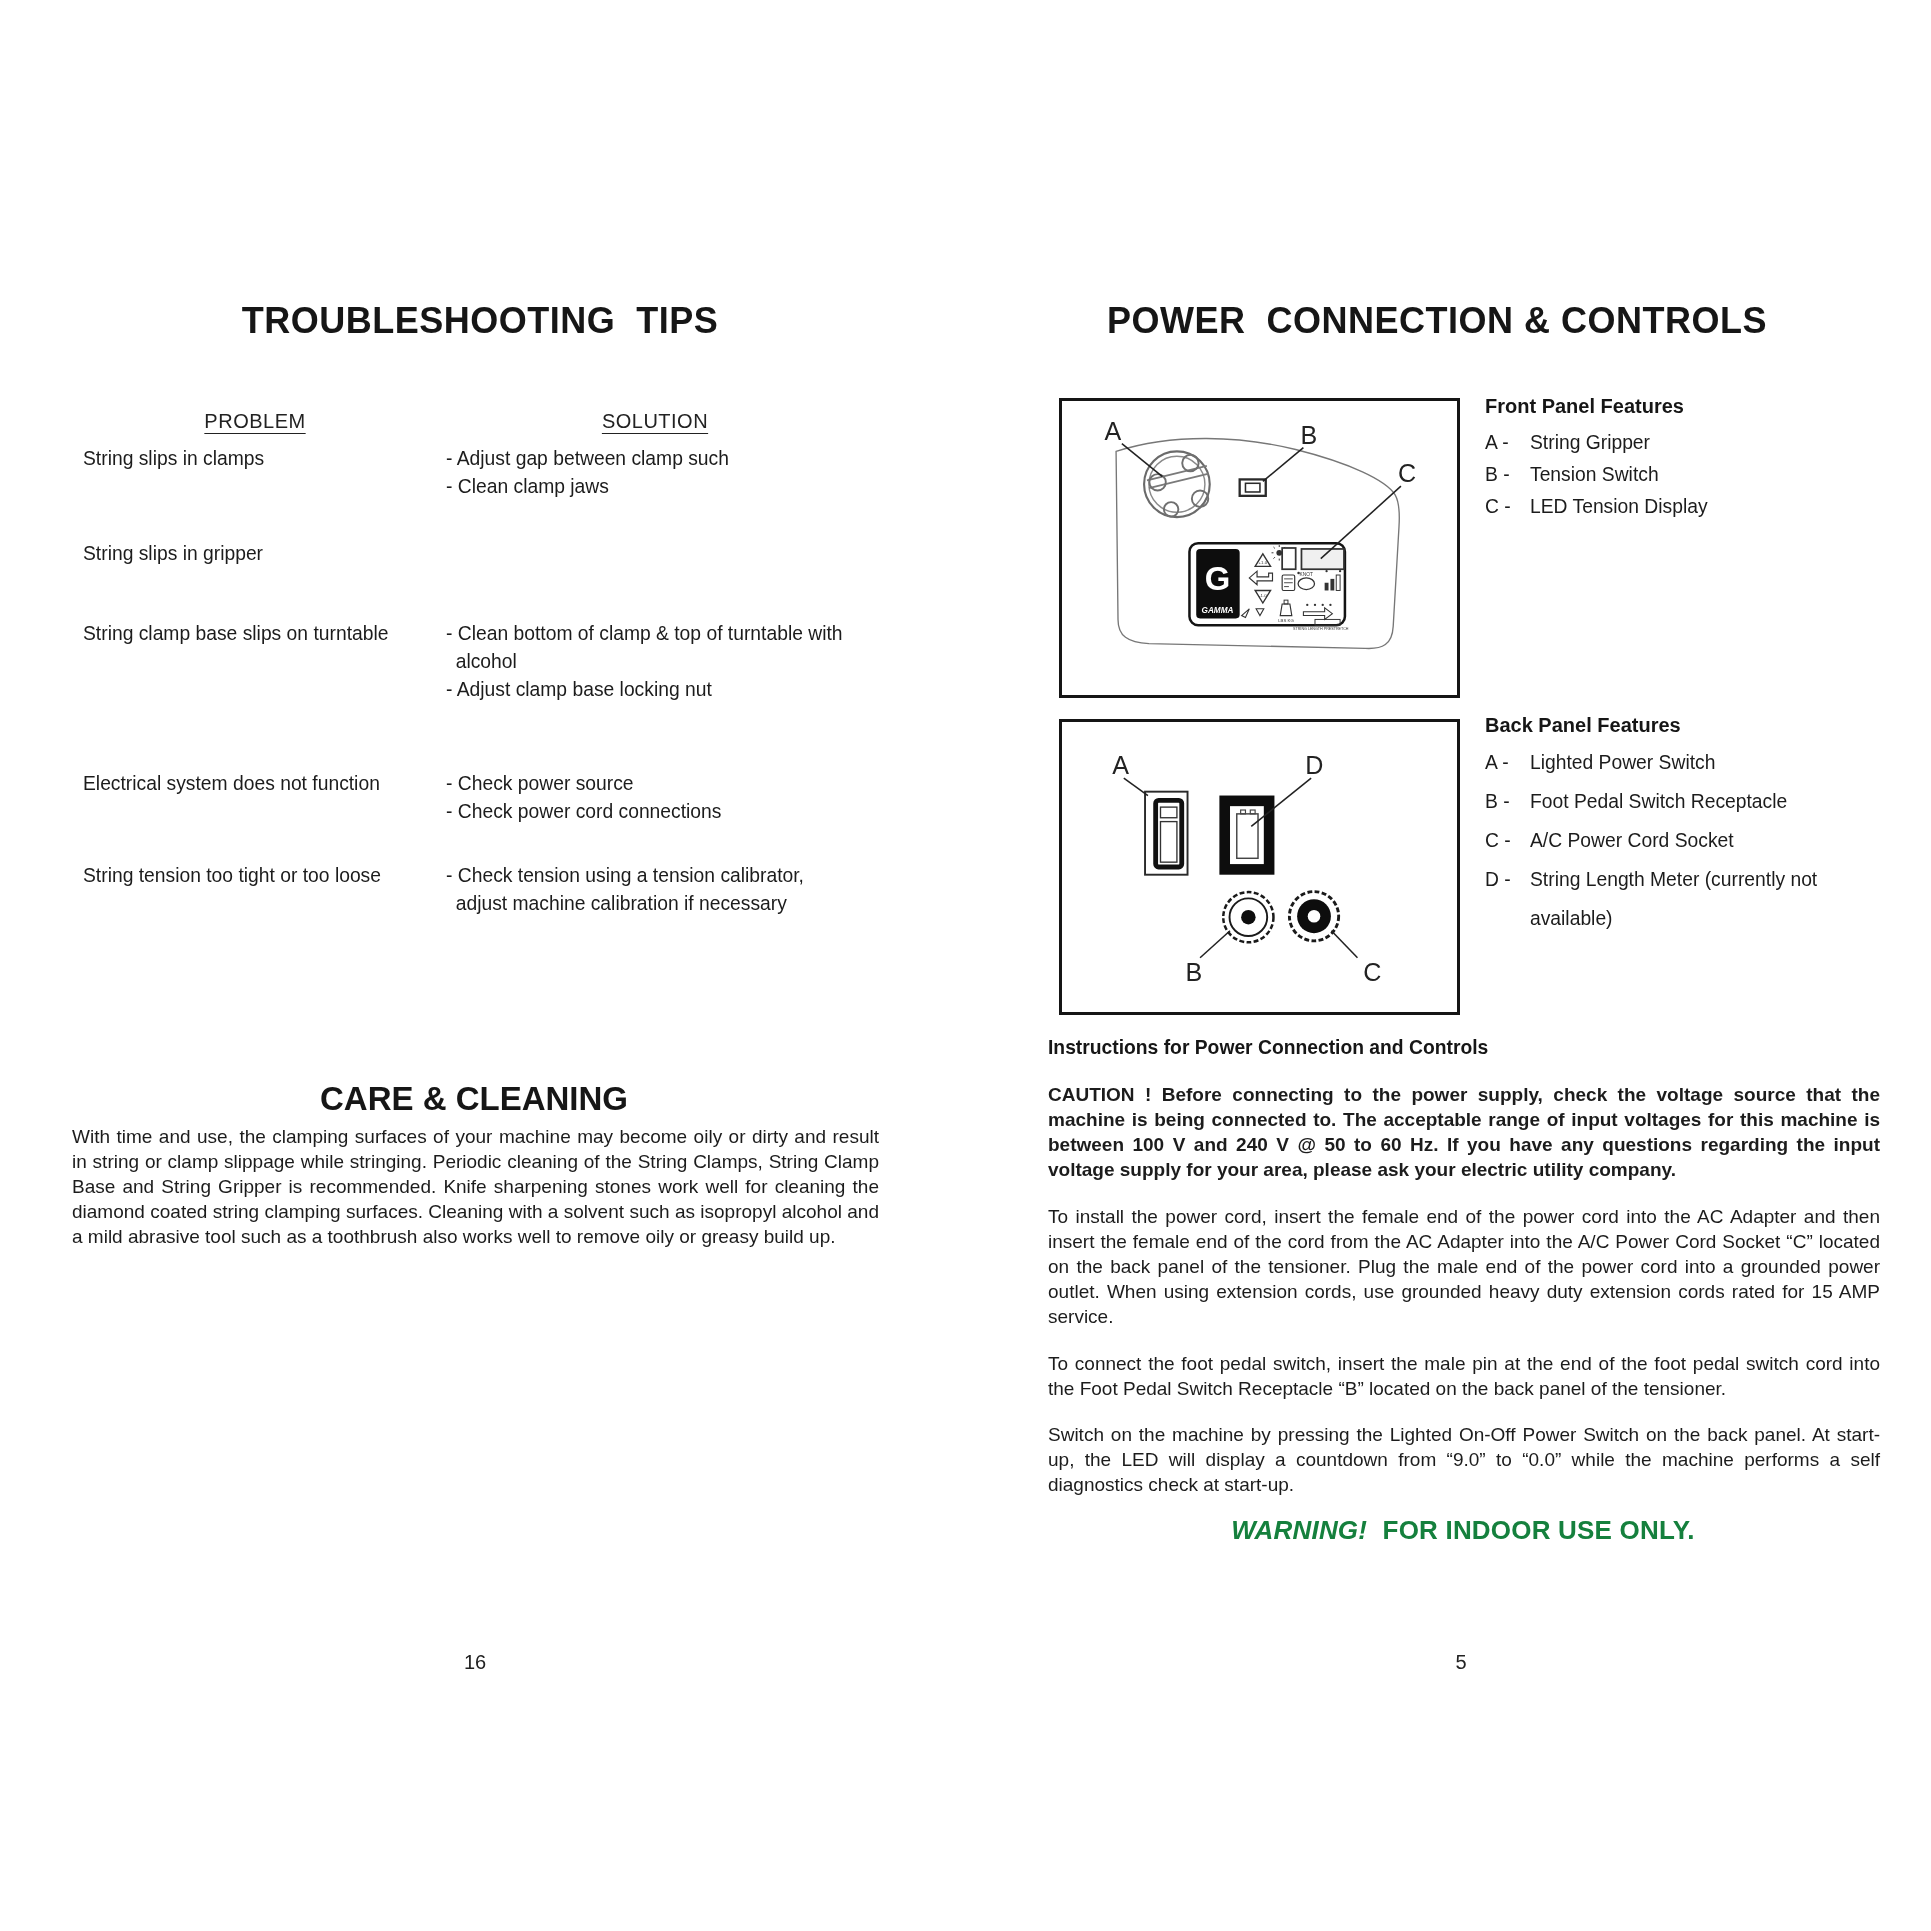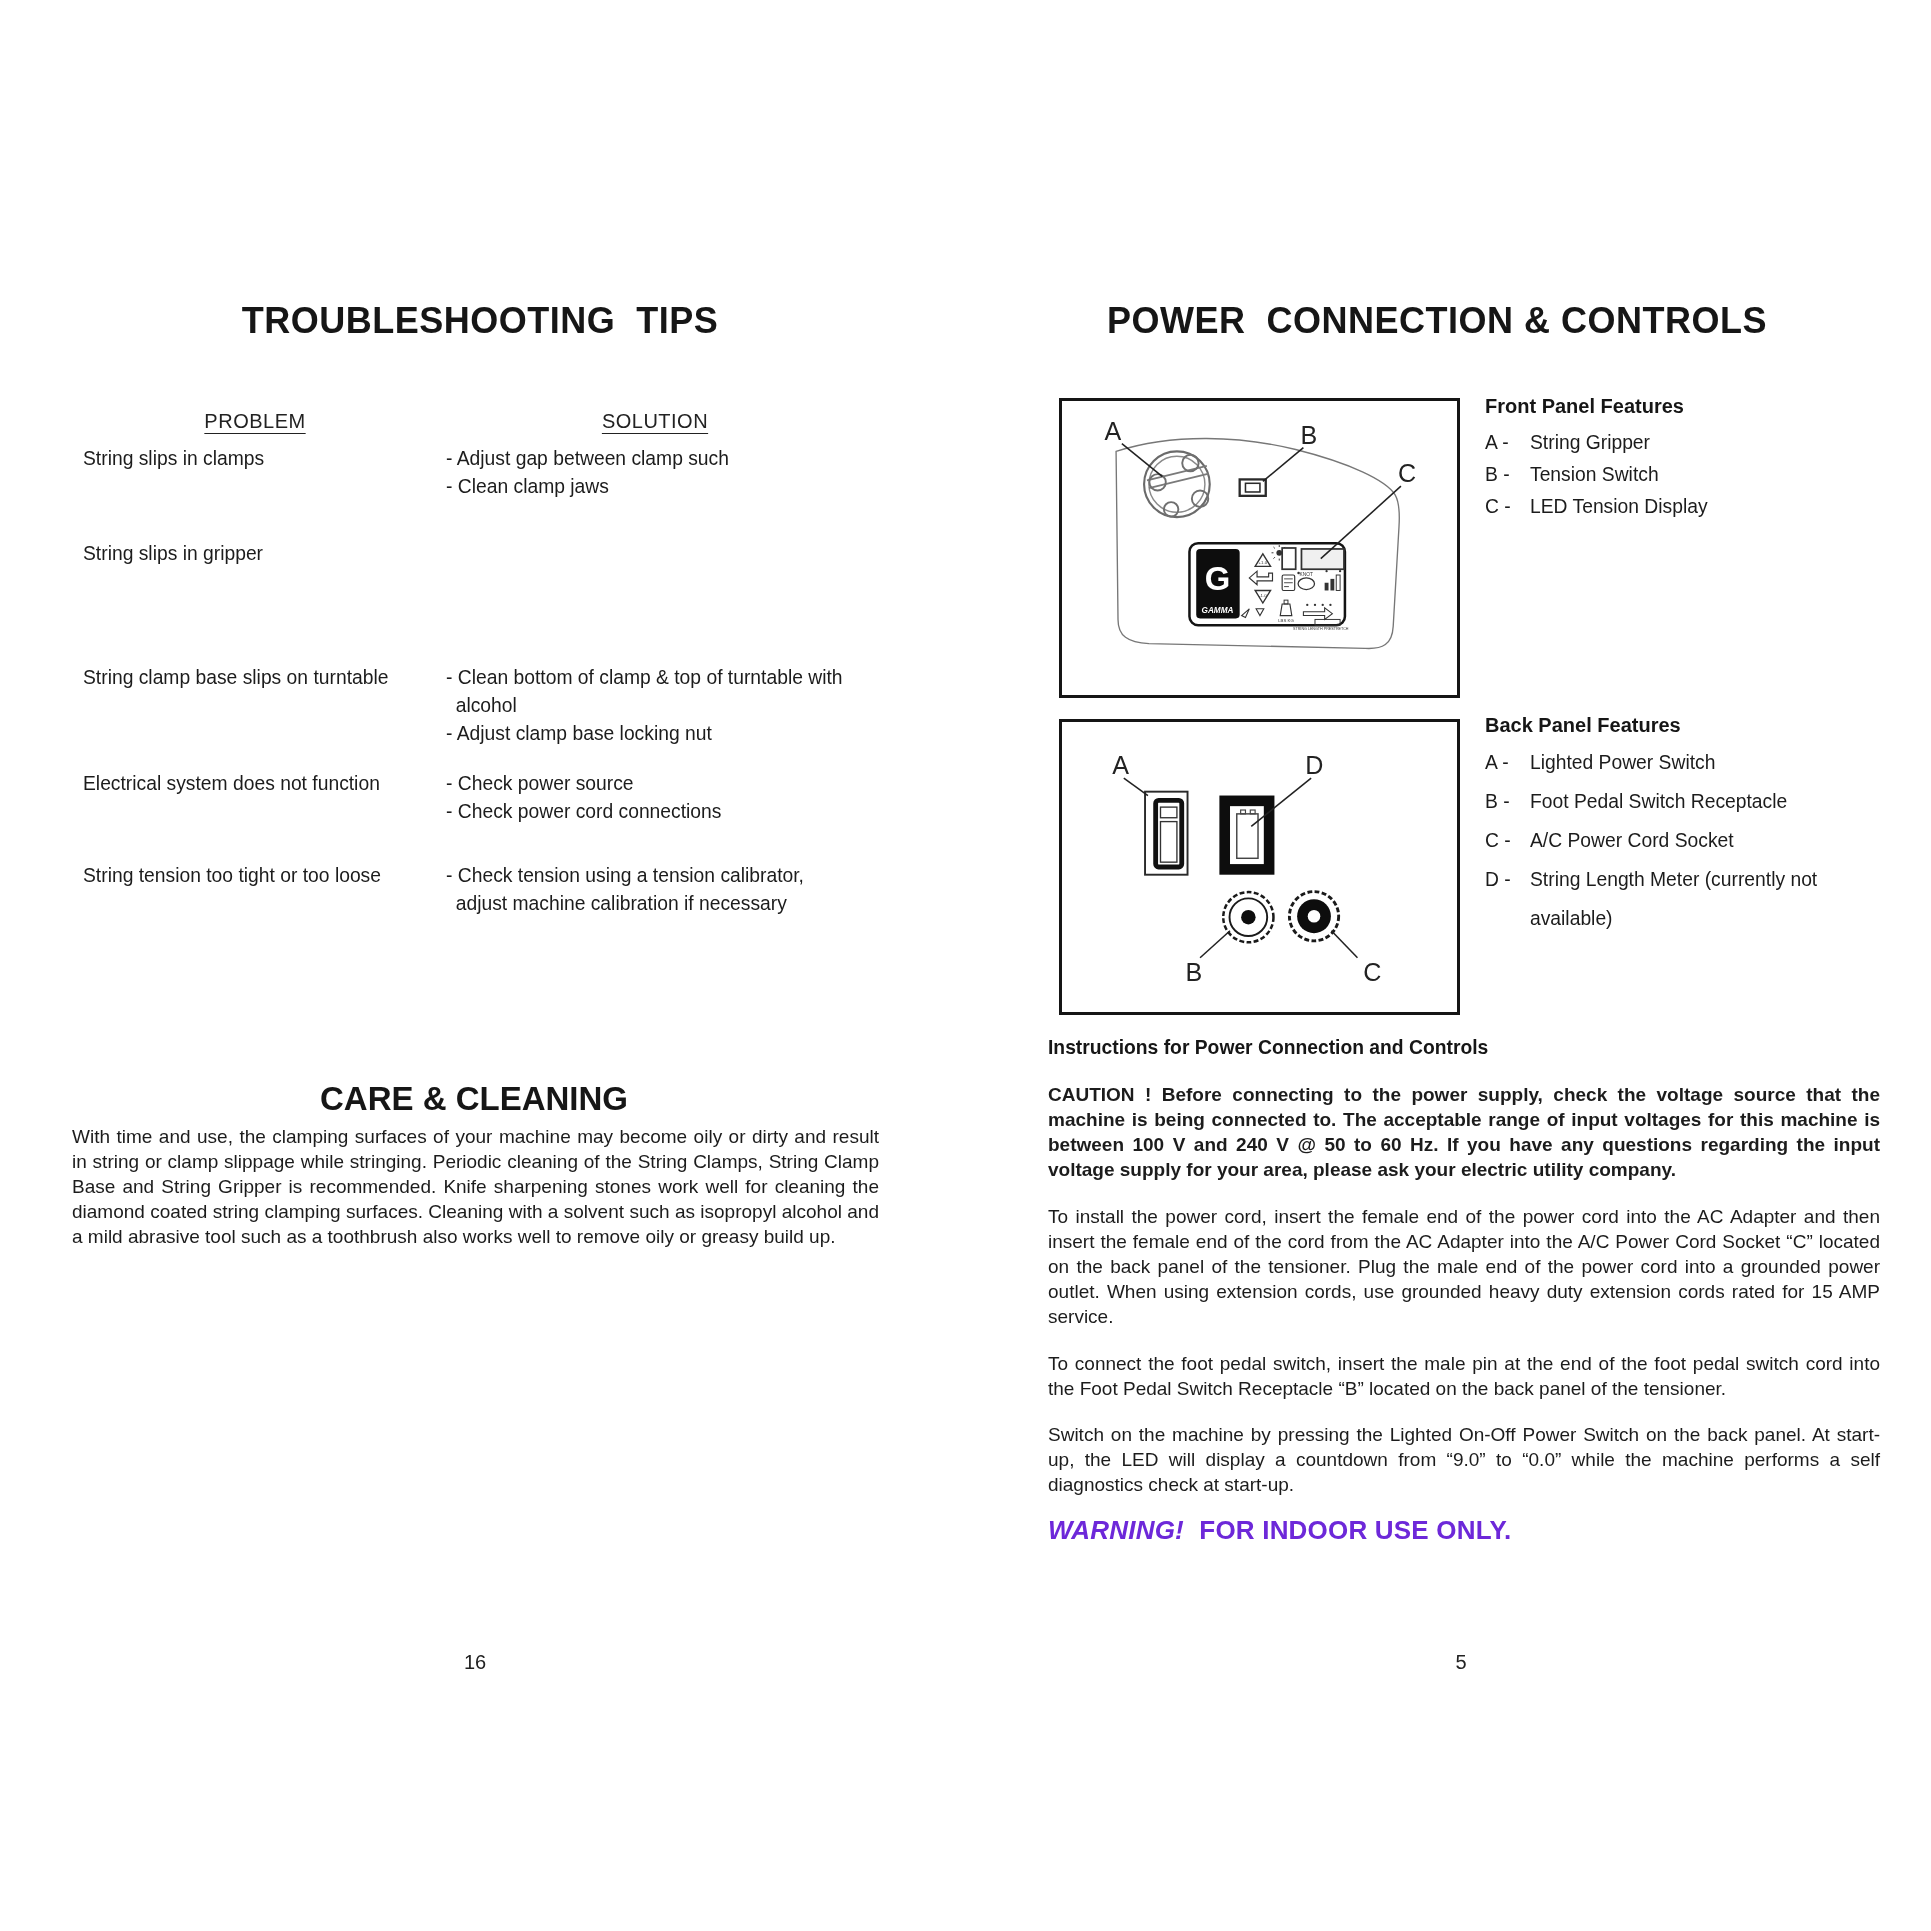--- a/index.html
+++ b/index.html
@@ -24,21 +24,21 @@
   .body-par{font-size:19px;line-height:25px;text-align:justify;color:#1c1c1c;}
   
   .feat-head{font-size:20px;font-weight:bold;color:#161616;}
   .feat-row{font-size:19.3px;white-space:nowrap;}
   .feat-k{display:inline-block;width:45px;}
   .front-list .feat-row{height:32px;}
   .back-list .feat-row{height:39px;}
   .inst-head{font-size:19.3px;font-weight:bold;color:#161616;}
   .bold-par{font-weight:bold;}
   
-  .warn{width:830px;text-align:left;font-size:26px;font-weight:bold;line-height:32px;color:#6d28d9;letter-spacing:0.2px;}
+  .warn{width:830px;text-align:center;font-size:26px;font-weight:bold;line-height:32px;color:#15803d;letter-spacing:0.2px;}
   .warn .wlabel{font-style:italic;margin-right:15.4px;}
   .pagenum{font-size:20px;color:#222;}
   .diag-box{position:absolute;border:3.9px solid #151515;background:#fff;box-sizing:border-box;}
   svg text{font-family:"Liberation Sans","DejaVu Sans",sans-serif;}
 </style>
 </head>
 <body>
 
 <div class="abs page-title center" style="left:480px;top:300px;">TROUBLESHOOTING  TIPS</div>
 
@@ -50,21 +50,21 @@
   <div class="t-sols">
     <div>- Adjust gap between clamp such</div>
     <div>- Clean clamp jaws</div>
   </div>
 </div>
 
 <div class="t-row" style="top:540px;">
   <div class="t-prob">String slips in gripper</div>
 </div>
 
-<div class="t-row" style="top:664px;">
+<div class="t-row" style="top:620px;">
   <div class="t-prob">String clamp base slips on turntable</div>
   <div class="t-sols">
     <div>- Clean bottom of clamp &amp; top of turntable with</div>
     <div class="cont">alcohol</div>
     <div>- Adjust clamp base locking nut</div>
   </div>
 </div>
 
 <div class="t-row" style="top:770px;">
   <div class="t-prob">Electrical system does not function</div>

